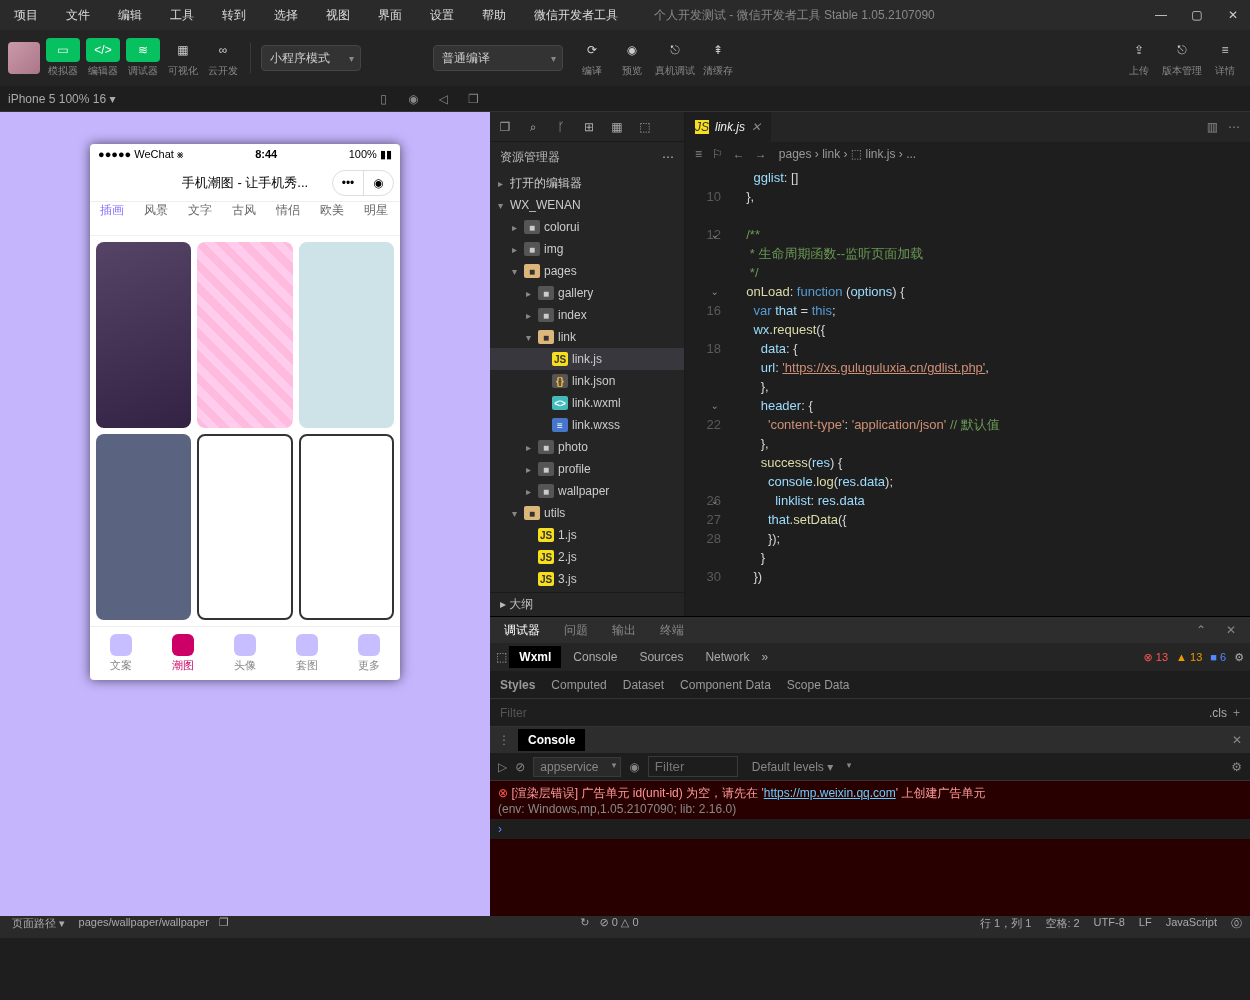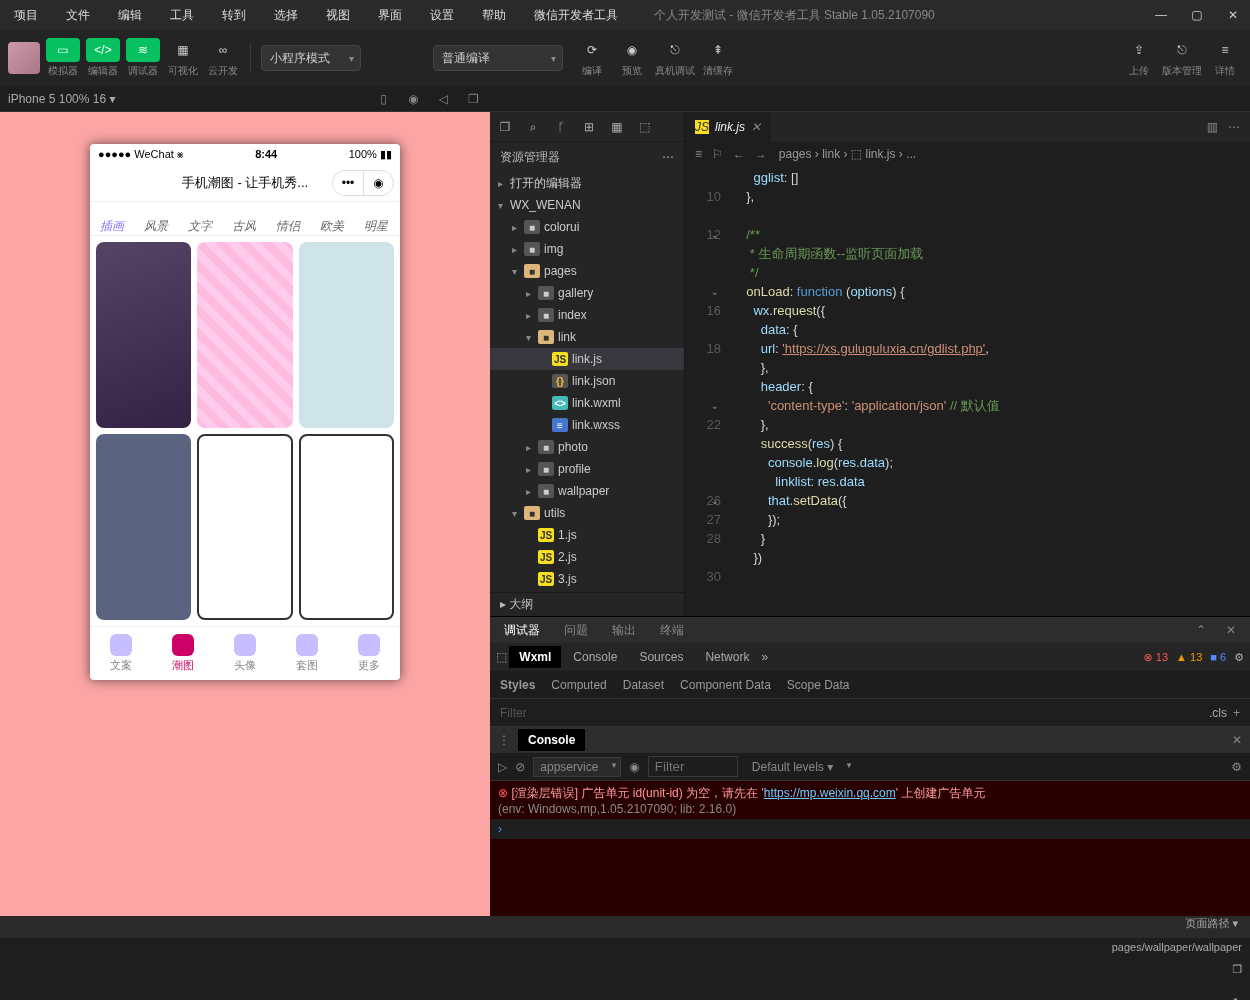--- a/index.html
+++ b/index.html
@@ -28,29 +28,29 @@
 
 .devbar { height: 26px; background: #1e1e1e; display:flex; align-items:center; padding: 0 8px; color:#aaa; border-bottom:1px solid #333;}
 .devbar .dev-text { font-size: 12px; }
 .devbar .dev-icons { margin-left: 260px; display:flex; gap: 14px; color:#888; }
 .devbar .dev-icons span{ width:16px; text-align:center; }
 
 
 .main { display:flex; height: 804px; }
 
 
-.sim { width: 490px; background:#fca5a5; display:flex; flex-direction:column; align-items:center; padding-top: 32px; }
+.sim { width: 490px; background:#c4b5fd; display:flex; flex-direction:column; align-items:center; padding-top: 32px; }
 .phone { width: 310px; background:#fff; border-radius: 4px; overflow:hidden; display:flex; flex-direction:column; box-shadow:0 0 12px rgba(0,0,0,.6); }
 .phone-status { height: 20px; display:flex; align-items:center; padding: 0 8px; font-size:11px; color:#000;}
 .phone-status .time { margin:0 auto; font-weight:bold;}
 .phone-nav { height:38px; display:flex; align-items:center; justify-content:center; position:relative; border-bottom:1px solid #eee; }
 .phone-nav .ptitle { font-size:13px; color:#000;}
 .phone-nav .capsule { position:absolute; right:6px; display:flex; border:1px solid #ddd; border-radius:20px; overflow:hidden; }
 .phone-nav .capsule span { width:30px; height:24px; display:flex; align-items:center; justify-content:center; font-size:12px; color:#000;}
-.phone-tabs { display:flex; height:34px; align-items:flex-end; font-size:12px; overflow:hidden; border-bottom:1px solid #f0f0f0;font-style:italic;}
+.phone-tabs { display:flex; height:34px; align-items:flex-start; font-size:12px; overflow:hidden; border-bottom:1px solid #f0f0f0;}
 .phone-tabs span { padding: 0 10px; color:#666; white-space:nowrap;}
 .phone-tabs span.active { color:#8a6dff; }
 .phone-grid { flex:1; display:grid; grid-template-columns: repeat(3,1fr); gap:6px; padding:6px; }
 .phone-grid .cell { height: 186px; border-radius:8px; }
 .c1{background:linear-gradient(160deg,#546,#324);}
 .c2{background:repeating-linear-gradient(45deg,#fbd,#fbd 8px,#fce 8px,#fce 16px);}
 .c3{background:#cde3e7;}
 .c4{background:#5a6380;}
 .c5{background:#fff; border:2px solid #333;}
 .c6{background:#fff; border:2px solid #333;}
@@ -126,21 +126,21 @@
 .console-bar .csel::after{content:"▾"; position:absolute; right:4px; font-size:9px;}
 .console-bar input { background:#1d1d1d; border:1px solid #3a3a3a; color:#ccc; padding:2px 6px; width:90px; }
 .console-bar .hidden{ margin-left:auto; color:#fdba74;margin-top:44px;}
 .console-body { flex:1; background:#290000; font-family:Consolas,monospace; font-size:12px; padding:4px 8px; color:#f99;}
 .console-body .cline{ line-height:16px; }
 .console-body a{ color:#6cf; text-decoration:underline;}
 .console-body .env{ color:#888; }
 .console-body .prompt{ color:#58f; background:#1e1e1e; margin: 2px -8px 0; padding:2px 8px;}
 
 
-.status { height: 22px; background:#2a2a2a; display:flex; align-items:flex-end; padding:0 8px; font-size:11px; color:#aaa; gap:10px;flex-direction:column;}
+.status { height: 22px; background:#2a2a2a; display:flex; align-items:flex-start; padding:0 8px; font-size:11px; color:#aaa; gap:10px;}
 .status .s-sel{ padding:0 4px;}
 .status .s-r{ margin-left:auto; display:flex; gap:14px;}
 </style>
 </head>
 <body>
 
 <div class="titlebar">
   <div class="menus" id="menus">
       <span>项目</span>
       <span>文件</span>
@@ -460,20 +460,21 @@
               <div class="gl">30</div>
             </div>
           <div class="code" id="code">
               <div class="ln">    <span class="c-var">gglist</span><span class="c-pun">: []</span></div>
               <div class="ln">  <span class="c-pun">},</span></div>
               <div class="ln"></div>
               <div class="ln">  <span class="c-com">/**</span></div>
               <div class="ln"><span class="c-com">   * 生命周期函数--监听页面加载</span></div>
               <div class="ln"><span class="c-com">   */</span></div>
               <div class="ln">  <span class="c-fn">onLoad</span><span class="c-pun">: </span><span class="c-key">function</span> <span class="c-pun">(</span><span class="c-var">options</span><span class="c-pun">) {</span></div>
+              <div class="ln">    <span class="c-key">var</span> <span class="c-var">that</span> <span class="c-pun">=</span> <span class="c-key">this</span><span class="c-pun">;</span></div>
               <div class="ln">    <span class="c-var">wx</span><span class="c-pun">.</span><span class="c-fn">request</span><span class="c-pun">({</span></div>
               <div class="ln">      <span class="c-var">data</span><span class="c-pun">: {</span></div>
               <div class="ln">      <span class="c-var">url</span><span class="c-pun">: </span><span class="c-strlink">'https://xs.guluguluxia.cn/gdlist.php'</span><span class="c-pun">,</span></div>
               <div class="ln">      <span class="c-pun">},</span></div>
               <div class="ln">      <span class="c-var">header</span><span class="c-pun">: {</span></div>
               <div class="ln">        <span class="c-str">'content-type'</span><span class="c-pun">: </span><span class="c-str">'application/json'</span> <span class="c-com">// 默认值</span></div>
               <div class="ln">      <span class="c-pun">},</span></div>
               <div class="ln">      <span class="c-fn">success</span><span class="c-pun">(</span><span class="c-var">res</span><span class="c-pun">) {</span></div>
               <div class="ln">        <span class="c-var">console</span><span class="c-pun">.</span><span class="c-fn">log</span><span class="c-pun">(</span><span class="c-var">res</span><span class="c-pun">.</span><span class="c-var">data</span><span class="c-pun">);</span></div>
               <div class="ln">          <span class="c-var">linklist</span><span class="c-pun">: </span><span class="c-var">res</span><span class="c-pun">.</span><span class="c-var">data</span></div>

